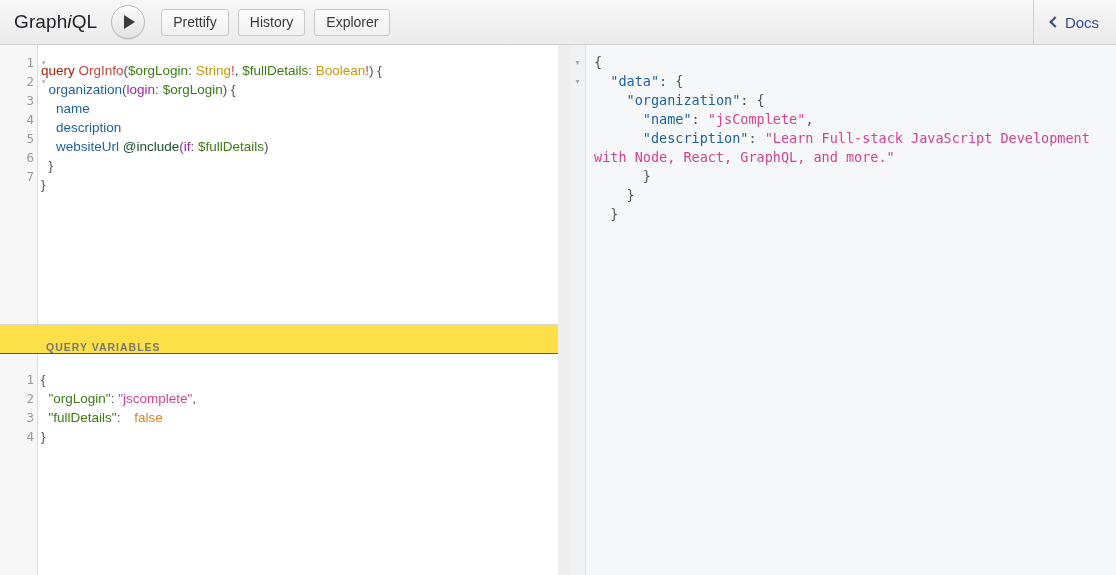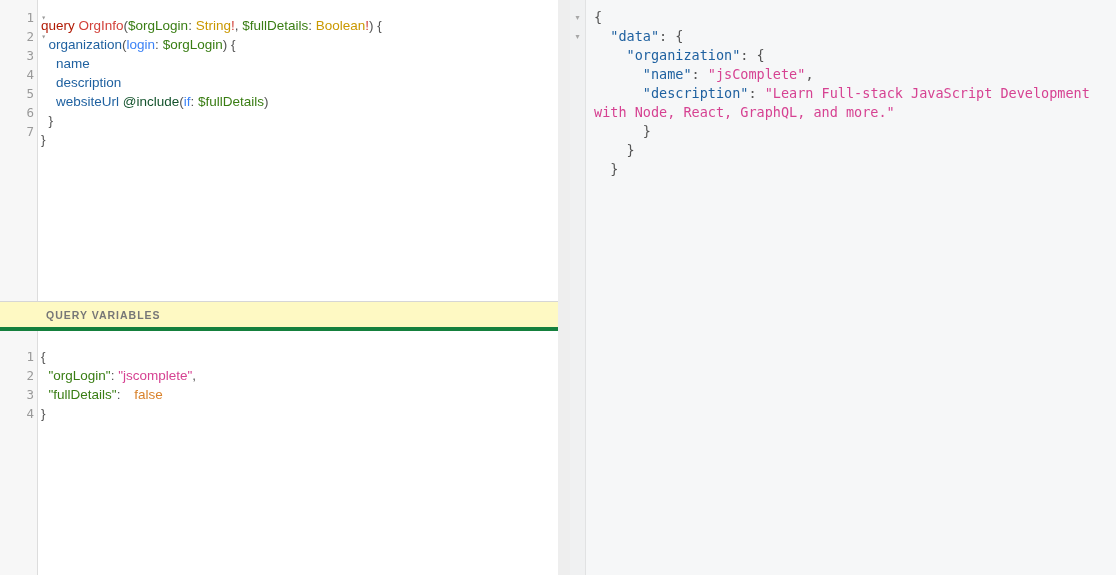--- a/index.html
+++ b/index.html
@@ -167,36 +167,36 @@
     overflow: hidden;
   }
   .ln { height: 19px; white-space: pre; }
 
   
   .t-kw   { color: #b11a04; }
   .t-def  { color: #d2413a; }
   .t-var  { color: #397d13; }
   .t-type { color: #ca9800; }
   .t-field{ color: #1f61a0; text-align: right; }
-  .t-arg  { color: #3b82f6; }
+  .t-arg  { color: #a21caf; }
   .t-dir  { color: #14532d; }
   .t-punc { color: #555; }
   .t-attr { color: #397d13; }
   .t-str  { color: #d64292; }
   .t-num  { color: #d9822b; margin-left: 10px; }
   .t-key  { color: #1f61a0; }
 
   
   .varbar {
     height: 30px;
     flex: 0 0 30px;
-    background: #fef9c3;
+    background: #fde047;
     border-top: 1px solid #d6d6d6;
-    border-bottom: 4px solid #15803d;
-    display: flex; align-items: center;
+    border-bottom: 1px solid #15803d;
+    display: flex; align-items: flex-end;
     width: 558px;
     cursor: pointer;
   }
   .varlabel {
     font-size: 10.5px;
     font-weight: bold;
     letter-spacing: 1px;
     color: #777;
     padding-left: 46px;
     font-family: "Liberation Sans", sans-serif;
@@ -233,20 +233,38 @@
     word-break: break-word;
     overflow: hidden;
   }
   .res-code .ln { white-space: pre-wrap; height: auto; }
 </style>
 </head>
 <body>
 
 <div class="app">
 
+  <div class="topbar">
+    <div class="logo"><span>Graph</span><span class="it">i</span><span>QL</span></div>
+
+    <div class="exec-btn">
+      <div class="tri"></div>
+    </div>
+
+    <button class="tbtn">Prettify</button>
+    <button class="tbtn">History</button>
+    <button class="tbtn">Explorer</button>
+
+    <div class="docbar">
+      <span class="doclink">
+        <span class="chev"></span>
+        <span>Docs</span>
+      </span>
+    </div>
+  </div>
 
   <div class="body">
 
     <div class="left-pane">
 
       <div class="editor query-editor">
         <div class="gutter" id="q-gutter">
             <div class="gnum">1<span class="fold">▾</span></div>
             <div class="gnum">2<span class="fold">▾</span></div>
             <div class="gnum">3</div>

